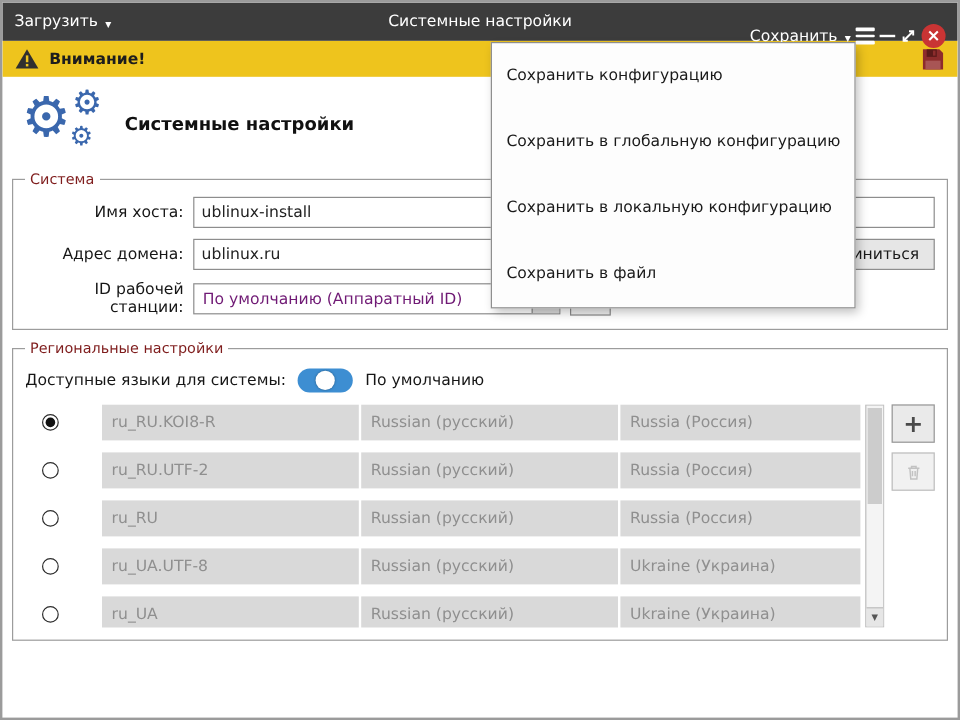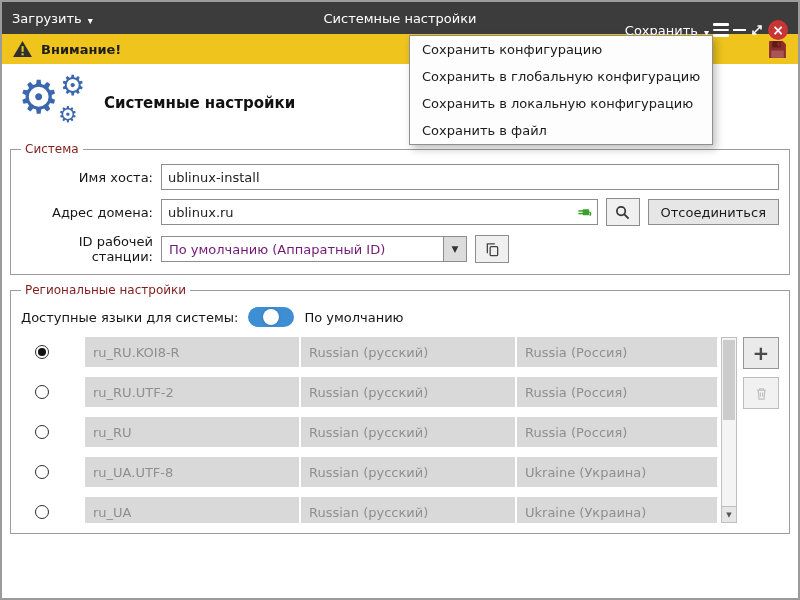--- a/index.html
+++ b/index.html
@@ -20,21 +20,21 @@
   .closebtn{width:20px;height:20px;border-radius:50%;background:#c93434;display:flex;align-items:center;justify-content:center;cursor:pointer;}
   .closebtn span{color:#fff;font-size:14px;font-weight:bold;line-height:1;margin-top:-1px;}
 
   
   .warnbar{height:30px;background:#eec41d;display:flex;align-items:center;padding:0 10px;}
   .warn-label{font-size:13px;font-weight:bold;color:#1d1d1d;margin-left:8px;}
   .floppy{margin-left:auto;display:flex;align-items:center;cursor:pointer;}
 
   
   .save-menu{position:absolute;top:33px;left:407px;min-width:252px;background:#fdfdfd;border:1px solid #8f8f8f;box-shadow:3px 4px 8px rgba(0,0,0,0.25);z-index:50;}
-  .menu-item{padding:6px 12px;font-size:13px;color:#1a1a1a;white-space:nowrap;cursor:pointer;}
+  .menu-item{padding:20px 12px;font-size:13px;color:#1a1a1a;white-space:nowrap;cursor:pointer;}
 
   
   .app-header{display:flex;align-items:center;padding:14px 10px 6px;}
   .app-icon{width:92px;height:56px;position:relative;color:#3a67ad;flex-shrink:0;}
   .app-icon .g1{position:absolute;left:6px;top:-4px;font-size:46px;line-height:1;}
   .app-icon .g2{position:absolute;left:48px;top:-6px;font-size:28px;line-height:1;}
   .app-icon .g3{position:absolute;left:46px;top:26px;font-size:22px;line-height:1;}
   .header-text h1{margin:0 0 6px;font-size:15px;font-weight:bold;color:#111;}
   .header-text p{margin:0;font-size:13px;color:#1c1c1c;}
 

